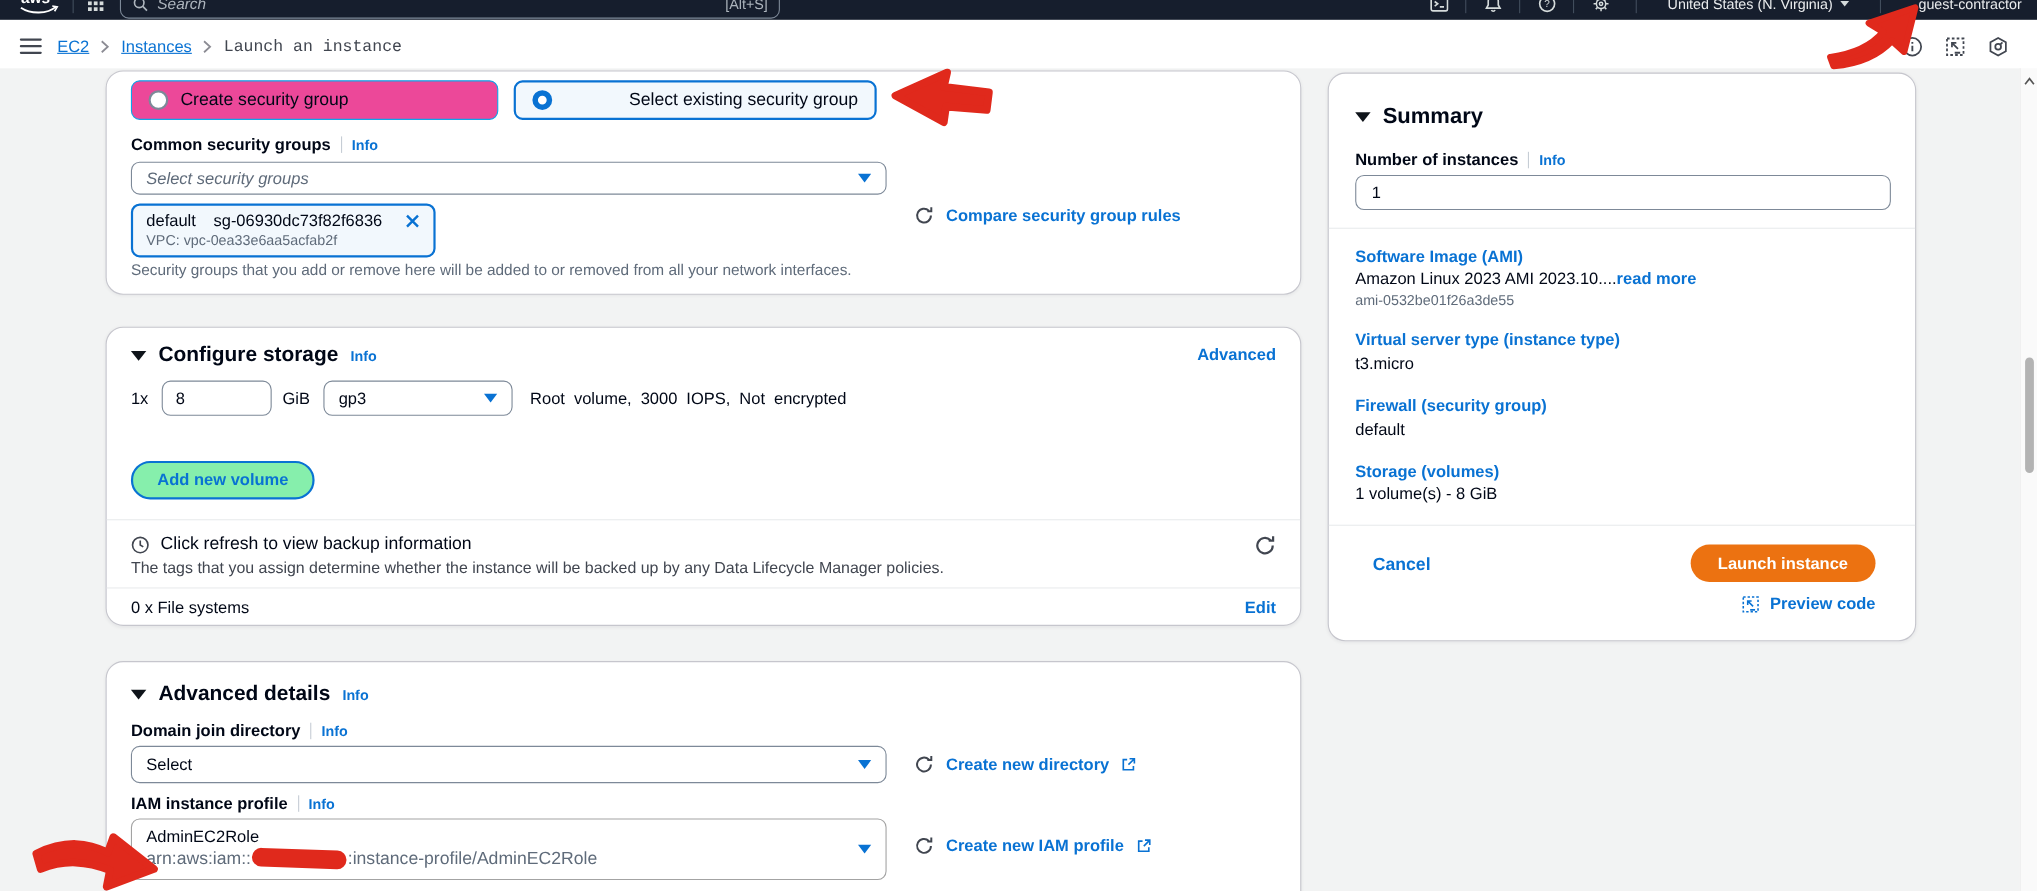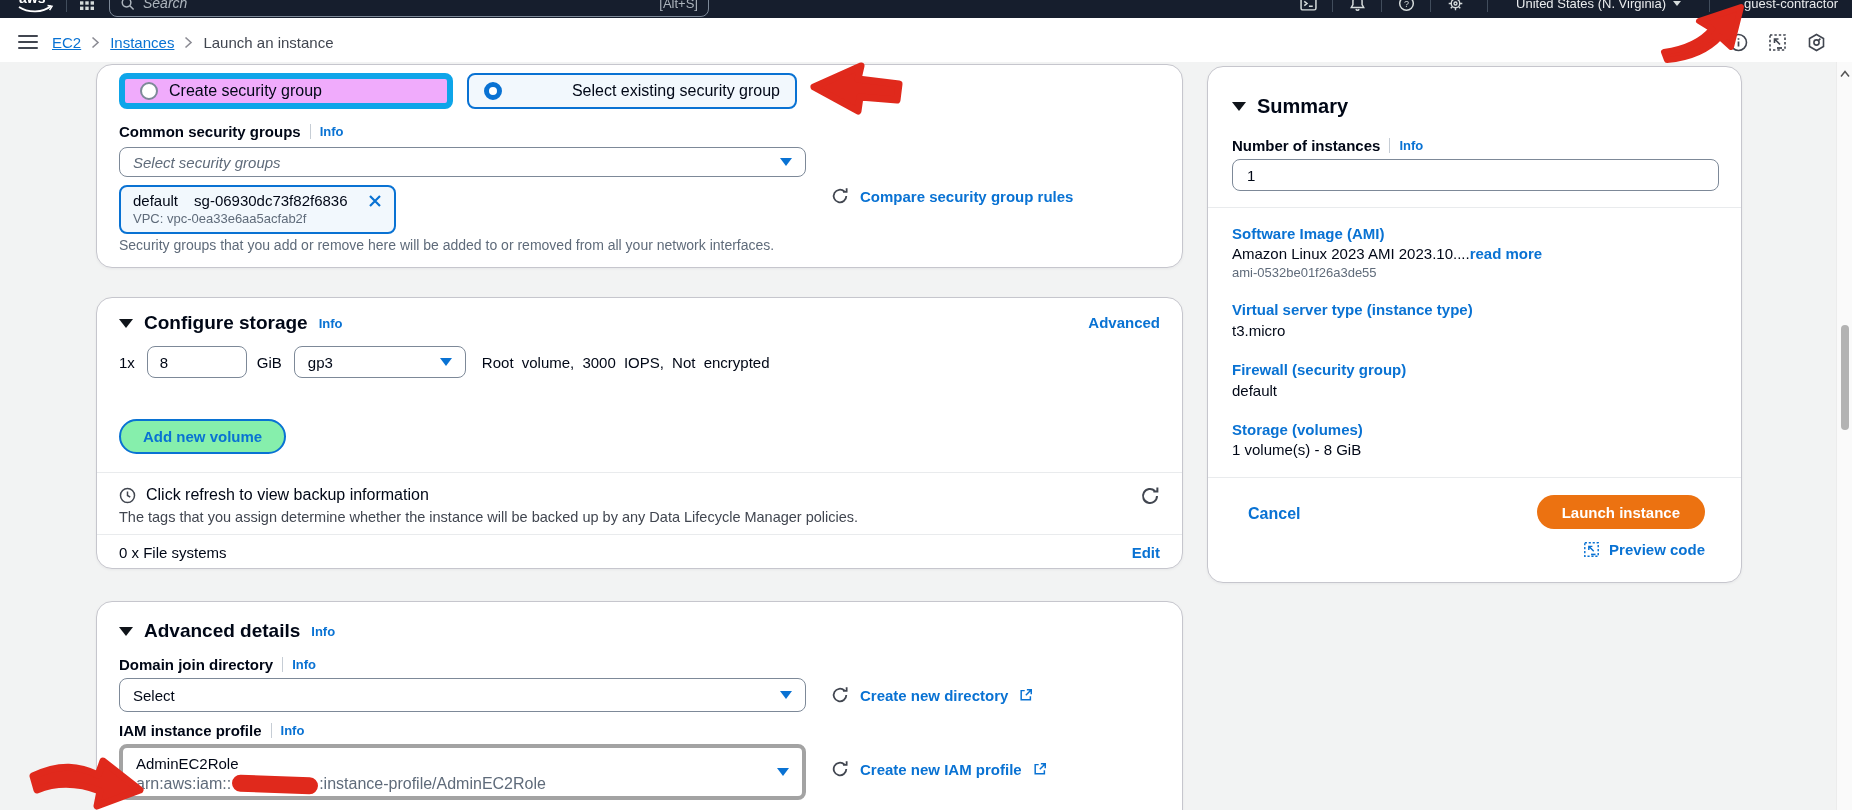--- a/index.html
+++ b/index.html
@@ -22,21 +22,21 @@
   .tb-region { display:flex; align-items:center; gap:7px; font-size:13px; color:#e9ebed; padding:0 16px; white-space:nowrap; }
   .caret-sm { width:0; height:0; border-left:4px solid transparent; border-right:4px solid transparent; border-top:5px solid #d5dbdb; }
   .tb-user { font-size:13px; color:#e9ebed; padding:0 14px 0 22px; white-space:nowrap; }
 
   
   .toolbar { position:absolute; top:22px; left:0; right:0; height:40px; background:#fff; display:flex; align-items:center; z-index:4; }
   .hamburger { margin-left:18px; width:20px; height:14px; display:flex; flex-direction:column; justify-content:space-between; cursor:pointer; }
   .hamburger span { display:block; height:2px; background:#414650; border-radius:1px; }
   .crumbs { display:flex; align-items:center; gap:10px; margin-left:14px; font-size:15px; }
   .crumb-link { color:#0972d3; text-decoration:underline; cursor:pointer; }
-  .crumb-current { color:#414650; }
+  .crumb-current { color:#414650;font-family:Liberation Mono, monospace; }
   .crumb-chev svg { width:9px; height:13px; display:block; }
   .tool-icons { margin-left:auto; display:flex; align-items:center; gap:20px; margin-right:26px; }
   .tool-icons svg { width:19px; height:19px; display:block; }
 
   
   .content { position:absolute; top:62px; left:0; right:16px; bottom:0; background:#f2f3f3; overflow:hidden; }
   .card { position:absolute; background:#fff; border:1px solid #c6c6cd; border-radius:16px; box-shadow:0 1px 3px rgba(0,28,36,.05); }
 
   .lbl { font-weight:bold; font-size:15px; color:#000716; }
   .info-lnk { color:#0972d3; font-weight:bold; font-size:13px; cursor:pointer; }
@@ -47,21 +47,21 @@
   .tri-down { width:0; height:0; border-left:7px solid transparent; border-right:7px solid transparent; border-top:9px solid #0f141a; }
   .sec-title { font-size:19px; font-weight:bold; color:#000716; }
   .select-box { border:1px solid #7d8998; border-radius:8px; background:#fff; position:relative; display:flex; align-items:center; padding:0 36px 0 13px; cursor:pointer; }
   .sel-caret { position:absolute; right:13px; top:50%; margin-top:-4px; width:0; height:0; border-left:6px solid transparent; border-right:6px solid transparent; border-top:8px solid #0972d3; }
   .divider { position:absolute; left:0; right:0; height:1px; background:#e9ebed; }
   .refresh-ic svg, .ext-ic svg { display:block; }
 
   
   #card-sg { left:96px; top:2px; width:1087px; height:204px; }
   .radio-row { position:absolute; top:8px; left:22px; display:flex; gap:14px; }
-  .radio-card { height:36px; border:6px solid #0ea5e9; border-radius:8px; background:#f0abfc; display:flex; align-items:center; gap:11px; padding:0 15px; font-size:16px; cursor:pointer; }
+  .radio-card { height:36px; border:1px solid #0ea5e9; border-radius:8px; background:#ec4899; display:flex; align-items:center; gap:11px; padding:0 15px; font-size:16px; cursor:pointer; }
   .radio-card.selected { border:2px solid #0972d3; background:#f2f8fd; }
   .radio-dot { width:18px; height:18px; border-radius:50%; border:2px solid #7d8998; background:#fff; flex:none; }
   .radio-card.selected .radio-dot { border:5.5px solid #0972d3; }
   #sg-label-row { position:absolute; top:58px; left:22px; }
   #sg-select { position:absolute; top:82px; left:22px; width:687px; height:30px; font-size:15px; }
   #sg-select .ph { font-style:italic; color:#5f6b7a; }
   .token { position:absolute; top:120px; left:22px; border:2px solid #0972d3; border-radius:8px; background:#f2f8fd; padding:5px 12px 6px 12px; }
   .token-line1 { display:flex; align-items:center; gap:16px; font-size:15px; color:#000716; }
   .token-x { cursor:pointer; margin-left:4px; }
   .token-x svg { display:block; width:14px; height:14px; }
@@ -85,21 +85,21 @@
   .fs-row { position:absolute; top:246px; left:22px; right:22px; display:flex; align-items:center; font-size:15px; }
   .fs-row .link { margin-left:auto; }
 
   
   #card-advanced { left:96px; top:539px; width:1087px; height:300px; }
   #adv-head { position:absolute; top:18px; left:22px; }
   #domain-label { position:absolute; top:54px; left:22px; }
   #domain-select { position:absolute; top:76px; left:22px; width:687px; height:34px; font-size:15px; }
   .side-row { position:absolute; left:734px; display:flex; align-items:center; gap:11px; }
   #iam-label { position:absolute; top:120px; left:22px; }
-  #iam-select { position:absolute; top:142px; left:22px; width:687px; height:56px; border:4px solid #a3a3a3; border-radius:8px; background:#fff; padding:7px 36px 7px 13px; position:absolute; cursor:pointer; }
+  #iam-select { position:absolute; top:142px; left:22px; width:687px; height:56px; border:1px solid #a3a3a3; border-radius:8px; background:#fff; padding:7px 36px 7px 13px; position:absolute; cursor:pointer; }
   #iam-select .sel-caret { top:50%; }
   .iam-name { font-size:15px; color:#000716; }
   .iam-arn { font-size:16px; color:#5f6b7a; margin-top:3px; white-space:nowrap; }
   .redaction-blob { display:inline-block; width:86px; height:17px; background:#e0291c; border-radius:9px; vertical-align:-4px; transform:rotate(2deg); margin:0 1px; }
 
   
   #card-summary { left:1207px; top:4px; width:535px; height:517px; }
   #summary-head { position:absolute; top:28px; left:24px; }
   #sum-inst-label { position:absolute; top:70px; left:24px; }
   .inst-input { position:absolute; top:92px; left:24px; width:487px; height:32px; border:1px solid #7d8998; border-radius:8px; padding:0 14px; font-size:15px; font-family:"Liberation Sans", sans-serif; color:#000716; }

